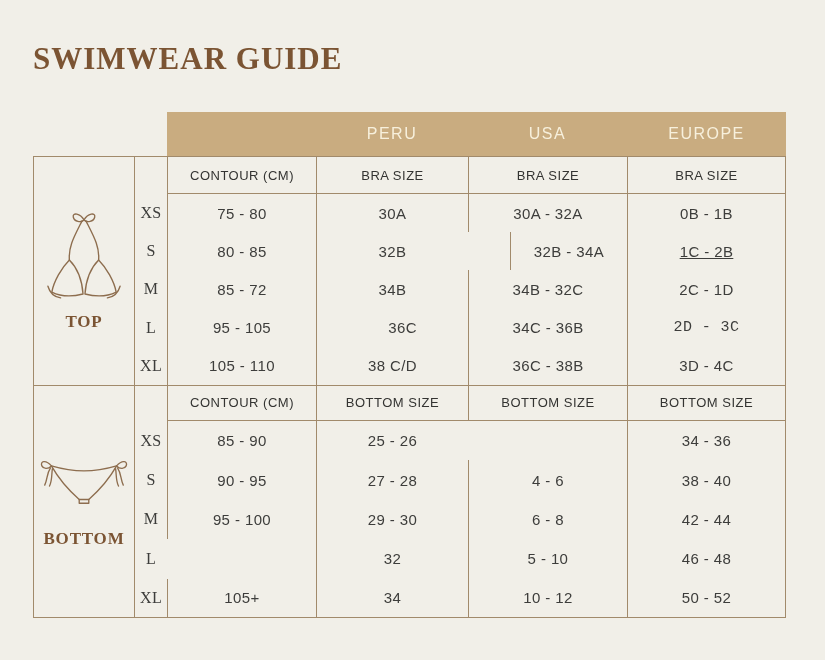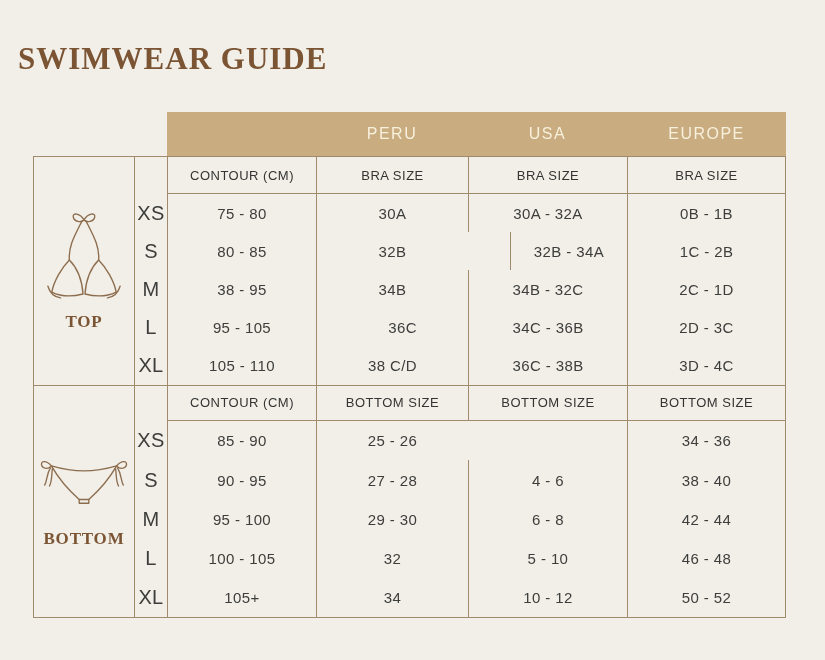--- a/index.html
+++ b/index.html
@@ -15,21 +15,21 @@
   html,body{width:825px;height:660px;}
   body{
     background:var(--bg);
     font-family:"Liberation Sans","DejaVu Sans",sans-serif;
     color:var(--text);
     position:relative;
     overflow:hidden;
   }
   .title{
     position:absolute;
-    left:18px; top:41px;
+    left:33px; top:41px;
     font-family:"Liberation Serif","DejaVu Serif",serif;
     font-weight:700;
     font-size:31px;
     letter-spacing:1px;
     color:var(--brown);
   }
   .guide-table{
     position:absolute;
     left:33px; top:112px;
     display:grid;
@@ -55,22 +55,23 @@
     font-size:13px;
     letter-spacing:.5px;
     color:#343432;
   }
   .val{
     font-size:15px;
     letter-spacing:.4px;
     color:var(--text);
   }
   .sizecell{
-    font-size:20px;
+    font-size:16px;
     letter-spacing:.3px;
+    font-family:Liberation Serif, serif;
   }
   .iconcell{
     flex-direction:column;
     gap:9px;
   }
   .section-label{
     font-family:"Liberation Serif","DejaVu Serif",serif;
     font-weight:700;
     font-size:17px;
     letter-spacing:.8px;
@@ -116,33 +117,33 @@
   <div class="sizecell bl" style="grid-column:2;grid-row:3;">XS</div>
   <div class="val bl" style="grid-column:3;grid-row:3;">75 - 80</div>
   <div class="val bl" style="grid-column:4;grid-row:3;">30A</div>
   <div class="val bl" style="grid-column:5;grid-row:3;">30A - 32A</div>
   <div class="val bl br" style="grid-column:6;grid-row:3;">0B - 1B</div>
 
   <div class="sizecell bl" style="grid-column:2;grid-row:4;">S</div>
   <div class="val bl" style="grid-column:3;grid-row:4;">80 - 85</div>
   <div class="val bl" style="grid-column:4;grid-row:4;">32B</div>
   <div class="val bl" style="grid-column:5;grid-row:4;margin-left:42px;">32B - 34A</div>
-  <div class="val bl br" style="grid-column:6;grid-row:4;">1C - 2B</div>
+  <div class="val bl br" style="grid-column:6;grid-row:4;text-decoration:underline;">1C - 2B</div>
 
   <div class="sizecell bl" style="grid-column:2;grid-row:5;">M</div>
-  <div class="val bl" style="grid-column:3;grid-row:5;">38 - 95</div>
+  <div class="val bl" style="grid-column:3;grid-row:5;">85 - 72</div>
   <div class="val bl" style="grid-column:4;grid-row:5;">34B</div>
   <div class="val bl" style="grid-column:5;grid-row:5;">34B - 32C</div>
   <div class="val bl br" style="grid-column:6;grid-row:5;">2C - 1D</div>
 
   <div class="sizecell bl" style="grid-column:2;grid-row:6;">L</div>
   <div class="val bl" style="grid-column:3;grid-row:6;">95 - 105</div>
   <div class="val bl" style="grid-column:4;grid-row:6;padding-left:20px;">36C</div>
   <div class="val bl" style="grid-column:5;grid-row:6;">34C - 36B</div>
-  <div class="val bl br" style="grid-column:6;grid-row:6;">2D - 3C</div>
+  <div class="val bl br" style="grid-column:6;grid-row:6;font-family:Liberation Mono, monospace;">2D - 3C</div>
 
   <div class="sizecell bl" style="grid-column:2;grid-row:7;">XL</div>
   <div class="val bl" style="grid-column:3;grid-row:7;">105 - 110</div>
   <div class="val bl" style="grid-column:4;grid-row:7;">38 C/D</div>
   <div class="val bl" style="grid-column:5;grid-row:7;">36C - 38B</div>
   <div class="val bl br" style="grid-column:6;grid-row:7;">3D - 4C</div>
 
   <div class="iconcell bl bt bb" style="grid-column:1;grid-row:8/14;">
     <span>
       <svg width="92" height="66" viewBox="0 0 96 68">
@@ -177,21 +178,20 @@
   <div class="val bl" style="grid-column:5;grid-row:10;">4 - 6</div>
   <div class="val bl br" style="grid-column:6;grid-row:10;">38 - 40</div>
 
   <div class="sizecell bl" style="grid-column:2;grid-row:11;">M</div>
   <div class="val bl" style="grid-column:3;grid-row:11;">95 - 100</div>
   <div class="val bl" style="grid-column:4;grid-row:11;">29 - 30</div>
   <div class="val bl" style="grid-column:5;grid-row:11;">6 - 8</div>
   <div class="val bl br" style="grid-column:6;grid-row:11;">42 - 44</div>
 
   <div class="sizecell bl" style="grid-column:2;grid-row:12;">L</div>
-  <div class="val bl" style="grid-column:3;grid-row:12;">100 - 105</div>
   <div class="val bl" style="grid-column:4;grid-row:12;">32</div>
   <div class="val bl" style="grid-column:5;grid-row:12;">5 - 10</div>
   <div class="val bl br" style="grid-column:6;grid-row:12;">46 - 48</div>
 
   <div class="sizecell bl bb" style="grid-column:2;grid-row:13;">XL</div>
   <div class="val bl bb" style="grid-column:3;grid-row:13;">105+</div>
   <div class="val bl bb" style="grid-column:4;grid-row:13;">34</div>
   <div class="val bl bb" style="grid-column:5;grid-row:13;">10 - 12</div>
   <div class="val bl bb br" style="grid-column:6;grid-row:13;">50 - 52</div>
 

